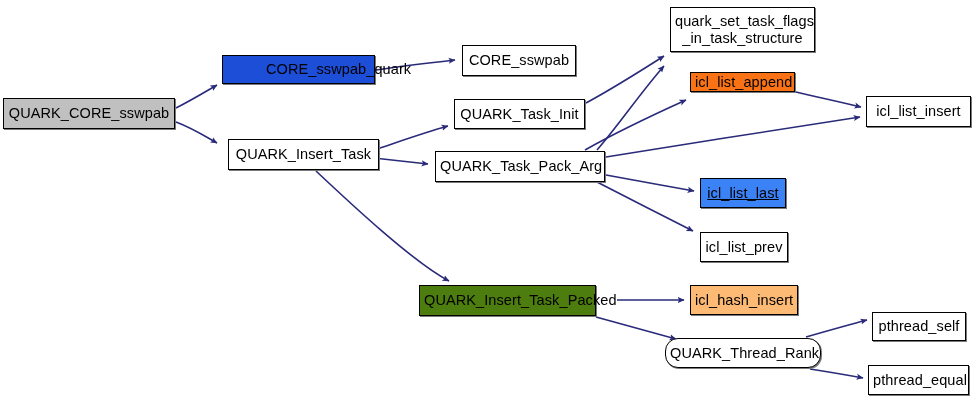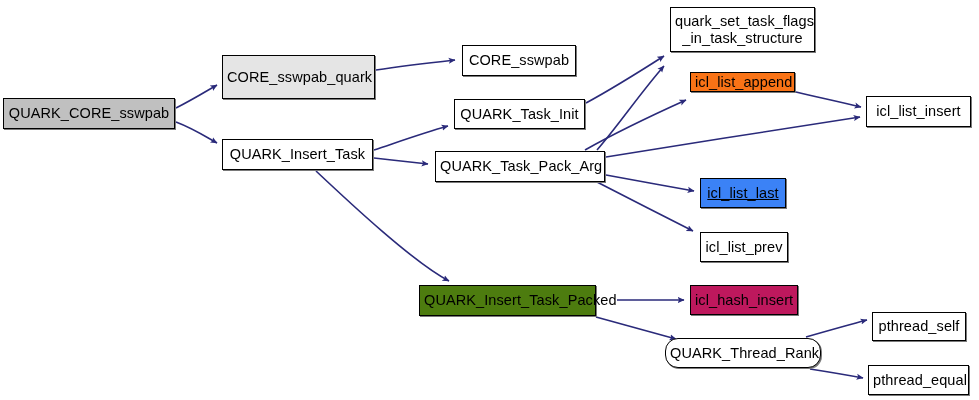--- a/index.html
+++ b/index.html
@@ -72,29 +72,29 @@
       <path d="M 606,157 C 679,145 796,127 860,117" fill="none" stroke="#2a2a7a" stroke-width="1.6" marker-end="url(#arrowhead)"></path>
       <path d="M 606,175 C 634,180 665,186 694,191" fill="none" stroke="#2a2a7a" stroke-width="1.6" marker-end="url(#arrowhead)"></path>
       <path d="M 597,182 C 626,197 663,216 693,231" fill="none" stroke="#2a2a7a" stroke-width="1.6" marker-end="url(#arrowhead)"></path>
       <path d="M 796,92 C 817,97 841,102 861,107" fill="none" stroke="#2a2a7a" stroke-width="1.6" marker-end="url(#arrowhead)"></path>
       <path d="M 617,300 C 640,300 661,300 684,300" fill="none" stroke="#2a2a7a" stroke-width="1.6" marker-end="url(#arrowhead)"></path>
       <path d="M 596,317 C 622,324 650,332 676,339" fill="none" stroke="#2a2a7a" stroke-width="1.6" marker-end="url(#arrowhead)"></path>
       <path d="M 806,337 C 827,331 848,325 867,320" fill="none" stroke="#2a2a7a" stroke-width="1.6" marker-end="url(#arrowhead)"></path>
       <path d="M 810,369 C 829,372 847,375 863,378" fill="none" stroke="#2a2a7a" stroke-width="1.6" marker-end="url(#arrowhead)"></path>
     </svg>
 <div class="node root" style="left: 3px; top: 98px; width: 172px; height: 31px; border-color: rgb(0, 0, 0); background: rgb(192, 192, 192);"><span class="node-label">QUARK_CORE_sswpab</span></div>
-    <div class="node" style="left: 222px; top: 55px; width: 153px; height: 44px; border-color: rgb(0, 0, 0); background: #e5e5e5;"><span class="node-label">CORE_sswpab_quark</span></div>
-    <div class="node" style="left: 222px; top: 139px; width: 151px; height: 31px; border-color: rgb(0, 0, 0); background: rgb(255, 255, 255);"><span class="node-label">QUARK_Insert_Task</span></div>
+    <div class="node" style="left: 222px; top: 55px; width: 153px; height: 29px; border-color: rgb(0, 0, 0); background: #1d4ed8; padding-left: 39px;"><span class="node-label">CORE_sswpab_quark</span></div>
+    <div class="node" style="left: 228px; top: 139px; width: 151px; height: 31px; border-color: rgb(0, 0, 0); background: rgb(255, 255, 255);"><span class="node-label">QUARK_Insert_Task</span></div>
     <div class="node" style="left: 462px; top: 45px; width: 114px; height: 31px; border-color: rgb(0, 0, 0); background: rgb(255, 255, 255);"><span class="node-label">CORE_sswpab</span></div>
     <div class="node" style="left: 454px; top: 99px; width: 131px; height: 30px; border-color: rgb(0, 0, 0); background: rgb(255, 255, 255);"><span class="node-label">QUARK_Task_Init</span></div>
     <div class="node" style="left: 435px; top: 151px; width: 170px; height: 31px; border-color: rgb(0, 0, 0); background: rgb(255, 255, 255);"><span class="node-label">QUARK_Task_Pack_Arg</span></div>
     <div class="node" style="left: 670px; top: 7px; width: 145px; height: 45px; border-color: rgb(0, 0, 0); background: rgb(255, 255, 255);"><span class="node-label">quark_set_task_flags
 _in_task_structure</span></div>
     <div class="node" style="left: 690px; top: 72px; width: 105px; height: 20px; border-color: rgb(0, 0, 0); background: #f97316; justify-content: center;"><span class="node-label">icl_list_append</span></div>
     <div class="node" style="left: 866px; top: 96px; width: 105px; height: 31px; border-color: rgb(0, 0, 0); background: rgb(255, 255, 255);"><span class="node-label">icl_list_insert</span></div>
     <div class="node" style="left: 700px; top: 178px; width: 86px; height: 30px; border-color: rgb(0, 0, 0); background: #3b82f6; text-decoration: underline;"><span class="node-label">icl_list_last</span></div>
     <div class="node" style="left: 700px; top: 232px; width: 88px; height: 30px; border-color: rgb(0, 0, 0); background: rgb(255, 255, 255);"><span class="node-label">icl_list_prev</span></div>
     <div class="node" style="left: 419px; top: 285px; width: 177px; height: 31px; border-color: rgb(0, 0, 0); background: #4d7c0f;"><span class="node-label">QUARK_Insert_Task_Packed</span></div>
-    <div class="node" style="left: 690px; top: 285px; width: 108px; height: 30px; border-color: rgb(0, 0, 0); background: #be185d;"><span class="node-label">icl_hash_insert</span></div>
+    <div class="node" style="left: 690px; top: 285px; width: 108px; height: 30px; border-color: rgb(0, 0, 0); background: #fdba74;"><span class="node-label">icl_hash_insert</span></div>
     <div class="node" style="left: 665px; top: 338px; width: 156px; height: 30px; border-color: rgb(0, 0, 0); background: rgb(255, 255, 255); border-radius: 13px;"><span class="node-label">QUARK_Thread_Rank</span></div>
     <div class="node" style="left: 872px; top: 312px; width: 94px; height: 29px; border-color: rgb(0, 0, 0); background: rgb(255, 255, 255);"><span class="node-label">pthread_self</span></div>
     <div class="node" style="left: 868px; top: 365px; width: 101px; height: 30px; border-color: rgb(0, 0, 0); background: rgb(255, 255, 255);"><span class="node-label">pthread_equal</span></div>
   </div>
 
 </body></html>

